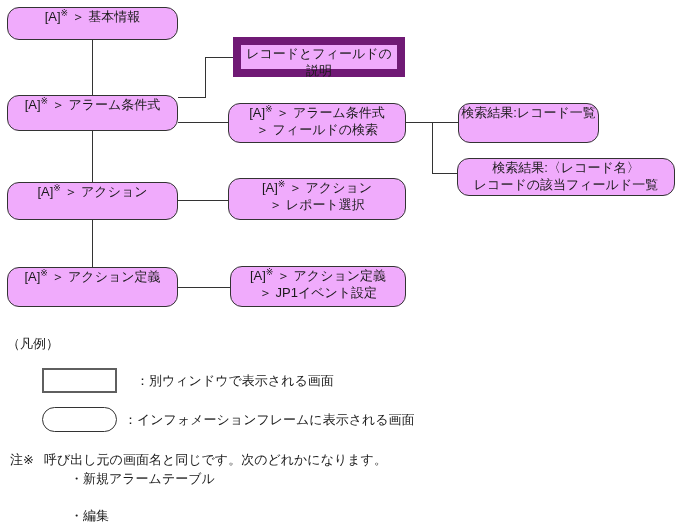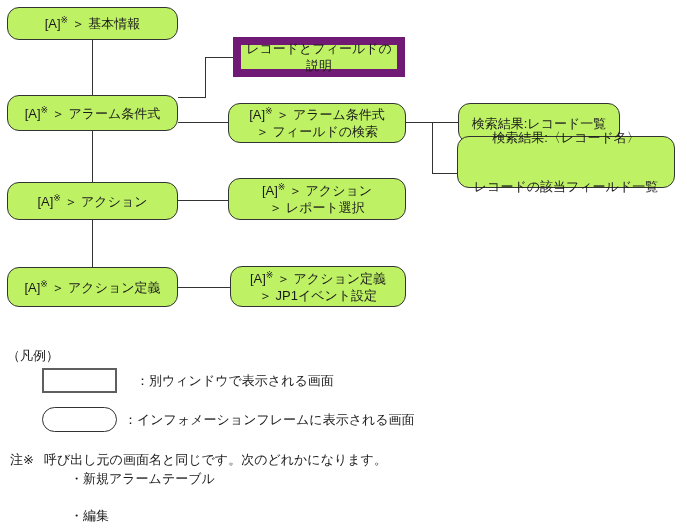--- a/index.html
+++ b/index.html
@@ -2,23 +2,23 @@
 <html><head>
 <meta charset="utf-8">
 <style>
   html,body{margin:0;padding:0;background:#ffffff;}
   .canvas{
     position:relative;width:687px;height:528px;background:#ffffff;
     font-family:"Liberation Sans","DejaVu Sans",sans-serif;
     color:#1a1a1a;overflow:hidden;
   }
   .node{
-    position:absolute;display:flex;flex-direction:column;justify-content:center;
+    position:absolute;display:flex;flex-direction:column;justify-content:flex-start;
     align-items:center;text-align:center;font-size:13px;line-height:17px;
-    background:#bef264;box-sizing:border-box;z-index:2;white-space:nowrap;
+    background:#f0abfc;box-sizing:border-box;z-index:2;white-space:nowrap;
   }
   .rounded{border:1.4px solid #333333;border-radius:12px;}
   .rect{border:8px solid #701a75;border-radius:0;}
   .node sup{font-size:9px;line-height:0;vertical-align:super;}
   .hline,.vline{position:absolute;background:#333333;z-index:1;}
   .hline{height:1.4px;}
   .vline{width:1.4px;}
   .legend-title,.legend-label,.note-marker,.note-text,.note-item{
     position:absolute;font-size:13px;line-height:16px;white-space:nowrap;
   }
@@ -58,25 +58,25 @@
 
   <div class="node rounded" style="left:7px;top:95px;width:171px;height:36px;">
     <div><span>[A]</span><sup>※</sup><span> ＞ アラーム条件式</span></div>
   </div>
 
   <div class="node rounded" style="left:228px;top:103px;width:178px;height:40px;">
     <div><span>[A]</span><sup>※</sup><span> ＞ アラーム条件式</span></div>
     <div><span></span><sup></sup><span>＞ フィールドの検索</span></div>
   </div>
 
-  <div class="node rounded" style="left:458px;top:103px;width:162px;height:40px;">
+  <div class="node rounded" style="left:458px;top:103px;width:141px;height:40px;">
     <div><span></span><sup></sup><span>検索結果:レコード一覧</span></div>
   </div>
 
-  <div class="node rounded" style="left:457px;top:136px;width:218px;height:52px;gap:32px;">
+  <div class="node rounded" style="left:457px;top:158px;width:218px;height:38px;">
     <div><span></span><sup></sup><span>検索結果:〈レコード名〉</span></div>
     <div><span></span><sup></sup><span>レコードの該当フィールド一覧</span></div>
   </div>
 
   <div class="node rounded" style="left:7px;top:182px;width:171px;height:38px;">
     <div><span>[A]</span><sup>※</sup><span> ＞ アクション</span></div>
   </div>
 
   <div class="node rounded" style="left:228px;top:178px;width:178px;height:42px;">
     <div><span>[A]</span><sup>※</sup><span> ＞ アクション</span></div>
@@ -85,21 +85,21 @@
 
   <div class="node rounded" style="left:7px;top:267px;width:171px;height:40px;">
     <div><span>[A]</span><sup>※</sup><span> ＞ アクション定義</span></div>
   </div>
 
   <div class="node rounded" style="left:230px;top:266px;width:176px;height:41px;">
     <div><span>[A]</span><sup>※</sup><span> ＞ アクション定義</span></div>
     <div><span></span><sup></sup><span>＞ JP1イベント設定</span></div>
   </div>
 
-  <div class="legend-title" style="left:7px;top:348px;">（凡例）</div>
+  <div class="legend-title" style="left:7px;top:336px;">（凡例）</div>
   <div class="legend-sym rect" style="left:42px;top:368px;border:2px solid #5f5f5f;"></div>
   <div class="legend-label" style="left:136px;top:373px;">：別ウィンドウで表示される画面</div>
   <div class="legend-sym rounded" style="left:42px;top:407px;border:1.4px solid #333333;"></div>
   <div class="legend-label" style="left:124px;top:412px;">：インフォメーションフレームに表示される画面</div>
 
   <div class="note-marker" style="left:10px;top:452px;">注※</div>
   <div class="note-text" style="left:44px;top:452px;">呼び出し元の画面名と同じです。次のどれかになります。</div>
   <div class="note-item" style="left:70px;top:471px;">・新規アラームテーブル</div>
   <div class="note-item" style="left:70px;top:509px;font-family:Liberation Mono, monospace;">・編集</div>
 

